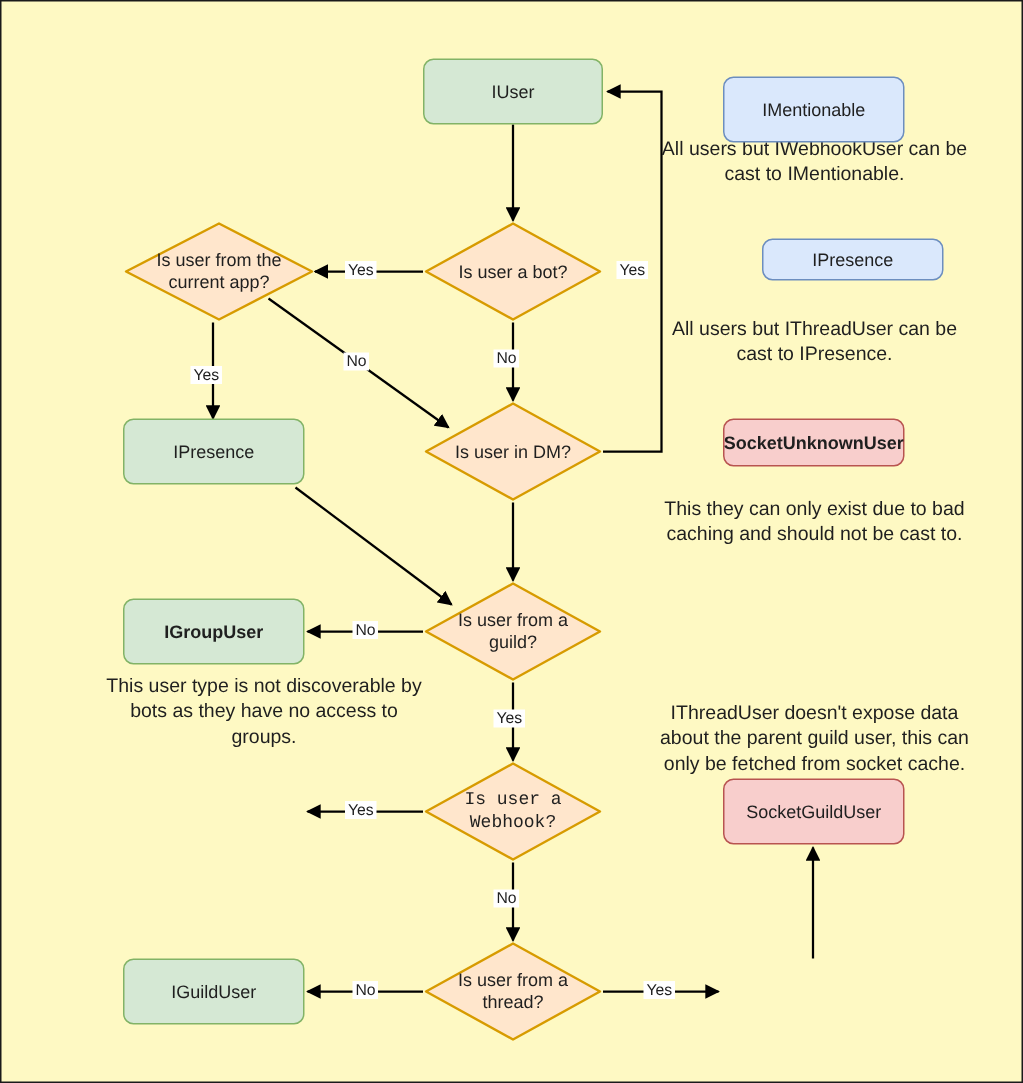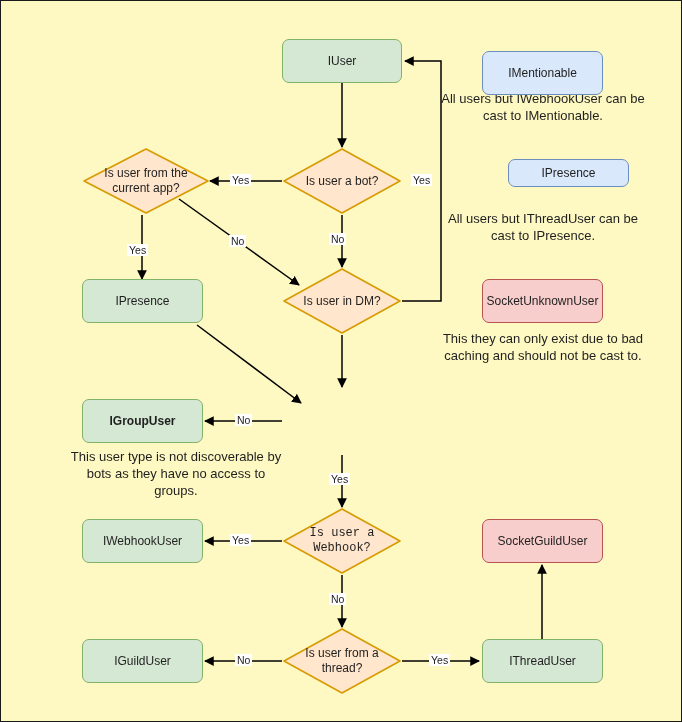--- a/index.html
+++ b/index.html
@@ -154,75 +154,76 @@
     <span>IPresence</span>
   </div>
 
   <div class="diamond-wrap" style="left:281px; top:266px; width:120px; height:68px;">
     <svg width="120" height="68" viewBox="0 0 120 68" xmlns="http://www.w3.org/2000/svg">
       <path d="M60 2 L118 34 L60 66 L2 34 Z" fill="#ffe6cc" stroke="#d79b00" stroke-width="1.6" stroke-linejoin="round"></path>
     </svg>
     <div class="diamond-label">Is user in DM?</div>
   </div>
 
+  <div class="diamond-wrap" style="left:281px; top:386px; width:120px; height:68px;">
+    <svg width="120" height="68" viewBox="0 0 120 68" xmlns="http://www.w3.org/2000/svg">
+      <path d="M60 2 L118 34 L60 66 L2 34 Z" fill="#ffe6cc" stroke="#d79b00" stroke-width="1.6" stroke-linejoin="round"></path>
+    </svg>
+    <div class="diamond-label" style="padding:0 16px;">Is user from a guild?</div>
+  </div>
 
   <div class="node box green" style="left:81px; top:398px; width:121px; height:44px;font-weight:bold;">
     <span>IGroupUser</span>
   </div>
 
   <div class="diamond-wrap" style="left:281px; top:506px; width:120px; height:68px;font-family:Liberation Mono, monospace;">
     <svg width="120" height="68" viewBox="0 0 120 68" xmlns="http://www.w3.org/2000/svg">
       <path d="M60 2 L118 34 L60 66 L2 34 Z" fill="#ffe6cc" stroke="#d79b00" stroke-width="1.6" stroke-linejoin="round"></path>
     </svg>
     <div class="diamond-label" style="padding:0 18px;">Is user a Webhook?</div>
   </div>
 
-  <div class="node box green" style="left:81px; top:518px; width:121px; height:44px;">
-    <span>IWebhookUser</span>
-  </div>
 
   <div class="diamond-wrap" style="left:281px; top:626px; width:120px; height:68px;">
     <svg width="120" height="68" viewBox="0 0 120 68" xmlns="http://www.w3.org/2000/svg">
       <path d="M60 2 L118 34 L60 66 L2 34 Z" fill="#ffe6cc" stroke="#d79b00" stroke-width="1.6" stroke-linejoin="round"></path>
     </svg>
     <div class="diamond-label" style="padding:0 16px;">Is user from a thread?</div>
   </div>
 
   <div class="node box green" style="left:81px; top:638px; width:121px; height:44px;">
     <span>IGuildUser</span>
   </div>
 
-  <div class="node box green" style="left:481px; top:638px; width:121px; height:44px;">
-    <span>IThreadUser</span>
-  </div>
 
   <div class="node box blue" style="left:481px; top:38px; width:121px; height:44px;margin-top:12px;">
     <span>IMentionable</span>
   </div>
 
   <div class="node box blue" style="left:507px; top:158px; width:121px; height:28px;">
     <span>IPresence</span>
   </div>
 
-  <div class="node box red" style="left:481px; top:278px; width:121px; height:44px;">
+  <div class="node box red" style="left:481px; top:278px; width:121px; height:32px;font-weight:bold;">
     <span>SocketUnknownUser</span>
   </div>
 
   <div class="node box red" style="left:481px; top:518px; width:121px; height:44px;">
     <span>SocketGuildUser</span>
   </div>
 
   <div class="note" style="left:438px; top:90px; width:208px;">All users but IWebhookUser can be cast to IMentionable.</div>
 
   <div class="note" style="left:438px; top:210px; width:208px;">All users but IThreadUser can be cast to IPresence.</div>
 
   <div class="note" style="left:438px; top:330px; width:208px;">This they can only exist due to bad caching and should not be cast to.</div>
 
   <div class="note" style="left:37px; top:448px; width:212px;margin-left:32px;">This user type is not discoverable by bots as they have no access to groups.</div>
 
+  <div class="note" style="left:434px; top:466px; width:216px;">IThreadUser doesn't expose data about the parent guild user, this can only be fetched from socket cache.</div>
 
   <div class="edge-label" style="left:229px; top:173px;">Yes</div>
 
   <div class="edge-label" style="left:328px; top:232px;">No</div>
 
   <div class="edge-label" style="left:126px; top:243px;">Yes</div>
 
   <div class="edge-label" style="left:228px; top:234px;">No</div>
 
   <div class="edge-label" style="left:410px; top:173px;">Yes</div>

